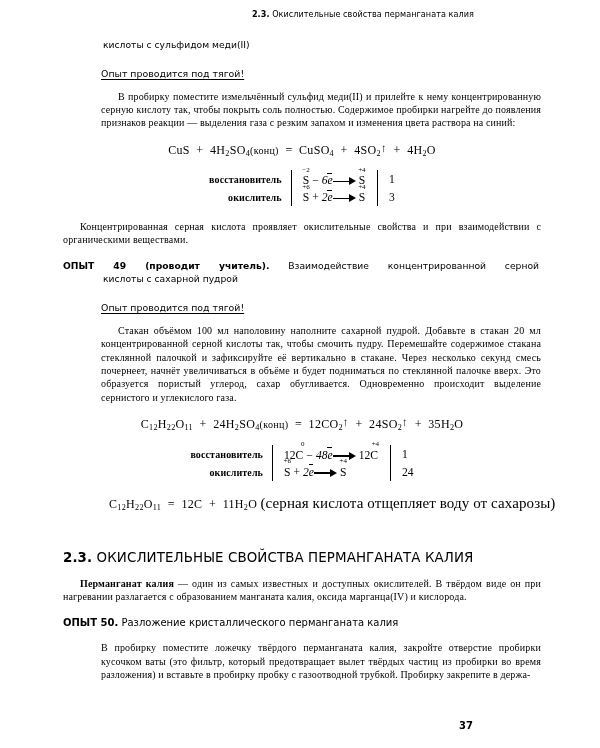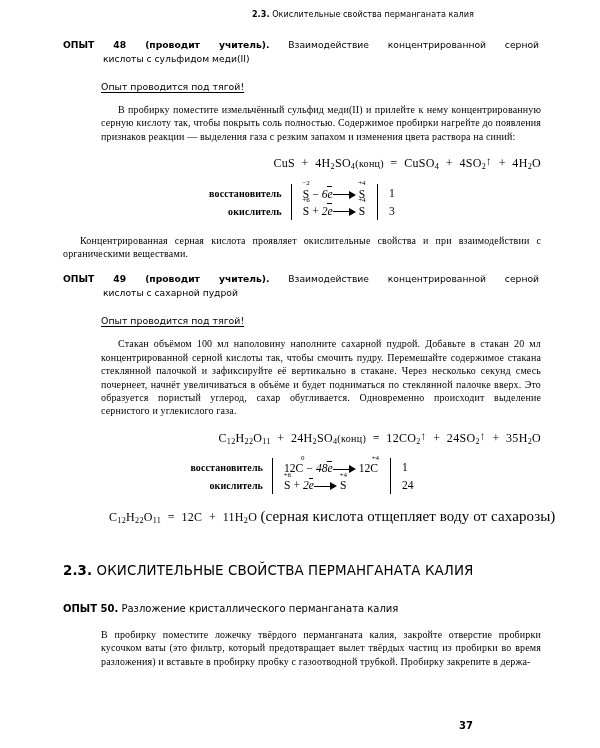--- a/index.html
+++ b/index.html
@@ -106,21 +106,21 @@
   .para.full { margin-left: 0; width: 478px; }
   .spacer-9 { height: 9px; }
   .spacer-12 { height: 12px; }
   .spacer-14 { height: 14px; }
   .spacer-26 { height: 26px; }
 
   
   .equation {
     font-family: "Liberation Serif", serif;
     font-size: 12px;
-    text-align: right;
+    text-align: center;
     letter-spacing: 0.3px;
     white-space: nowrap;
   }
   .equation.left-ind {
     text-align: left;
     padding-left: 46px;
   }
   .equation sub {
     font-size: 0.68em;
     vertical-align: -0.28em;
@@ -263,24 +263,20 @@
 <div class="page">
 
   <div class="running-head">
     <span class="rh-num">2.3.</span>
     <span class="rh-title">Окислительные свойства перманганата калия</span>
   </div>
 
   <div class="content">
 
     <div class="exp-head">
-      <span class="exp-head-line1">
-        <span class="exp-lead">ОПЫТ 48 (проводит учитель).</span>
-        <span class="exp-rest">Взаимодействие концентрированной серной</span>
-      </span>
       <span class="exp-head-line2 exp-rest">кислоты с сульфидом меди(II)</span>
     </div>
 
     <div class="warning-wrap">
       <span class="warning">Опыт проводится под тягой!</span>
     </div>
 
     <div class="spacer-9"></div>
 
     <p class="para indent">В пробирку поместите измельчённый сульфид меди(II) и прилейте к нему концентрированную серную кислоту так, чтобы покрыть соль полностью. Содержимое пробирки нагрейте до появления признаков реакции — выделения газа с резким запахом и изменения цвета раствора на синий:</p>
@@ -370,20 +366,21 @@
     <div class="spacer-26"></div>
     <div class="spacer-12"></div>
 
     <div class="section-head">
       <span class="sec-num">2.3.</span>
       <span class="sec-title">ОКИСЛИТЕЛЬНЫЕ СВОЙСТВА ПЕРМАНГАНАТА КАЛИЯ</span>
     </div>
 
     <div class="spacer-12"></div>
 
+    <p class="para full" style="text-indent:17px"><span class="bold-serif">Перманганат калия</span><span> — один из самых известных и доступных окислителей. В твёрдом виде он при нагревании разлагается с образованием манганата калия, оксида марганца(IV) и кислорода.</span></p>
 
     <div class="spacer-12"></div>
 
     <div class="exp-head-simple">
       <span class="exp-lead" style="font-weight:bold">ОПЫТ 50.</span>
       <span>Разложение кристаллического перманганата калия</span>
     </div>
 
     <div class="spacer-12"></div>
 

